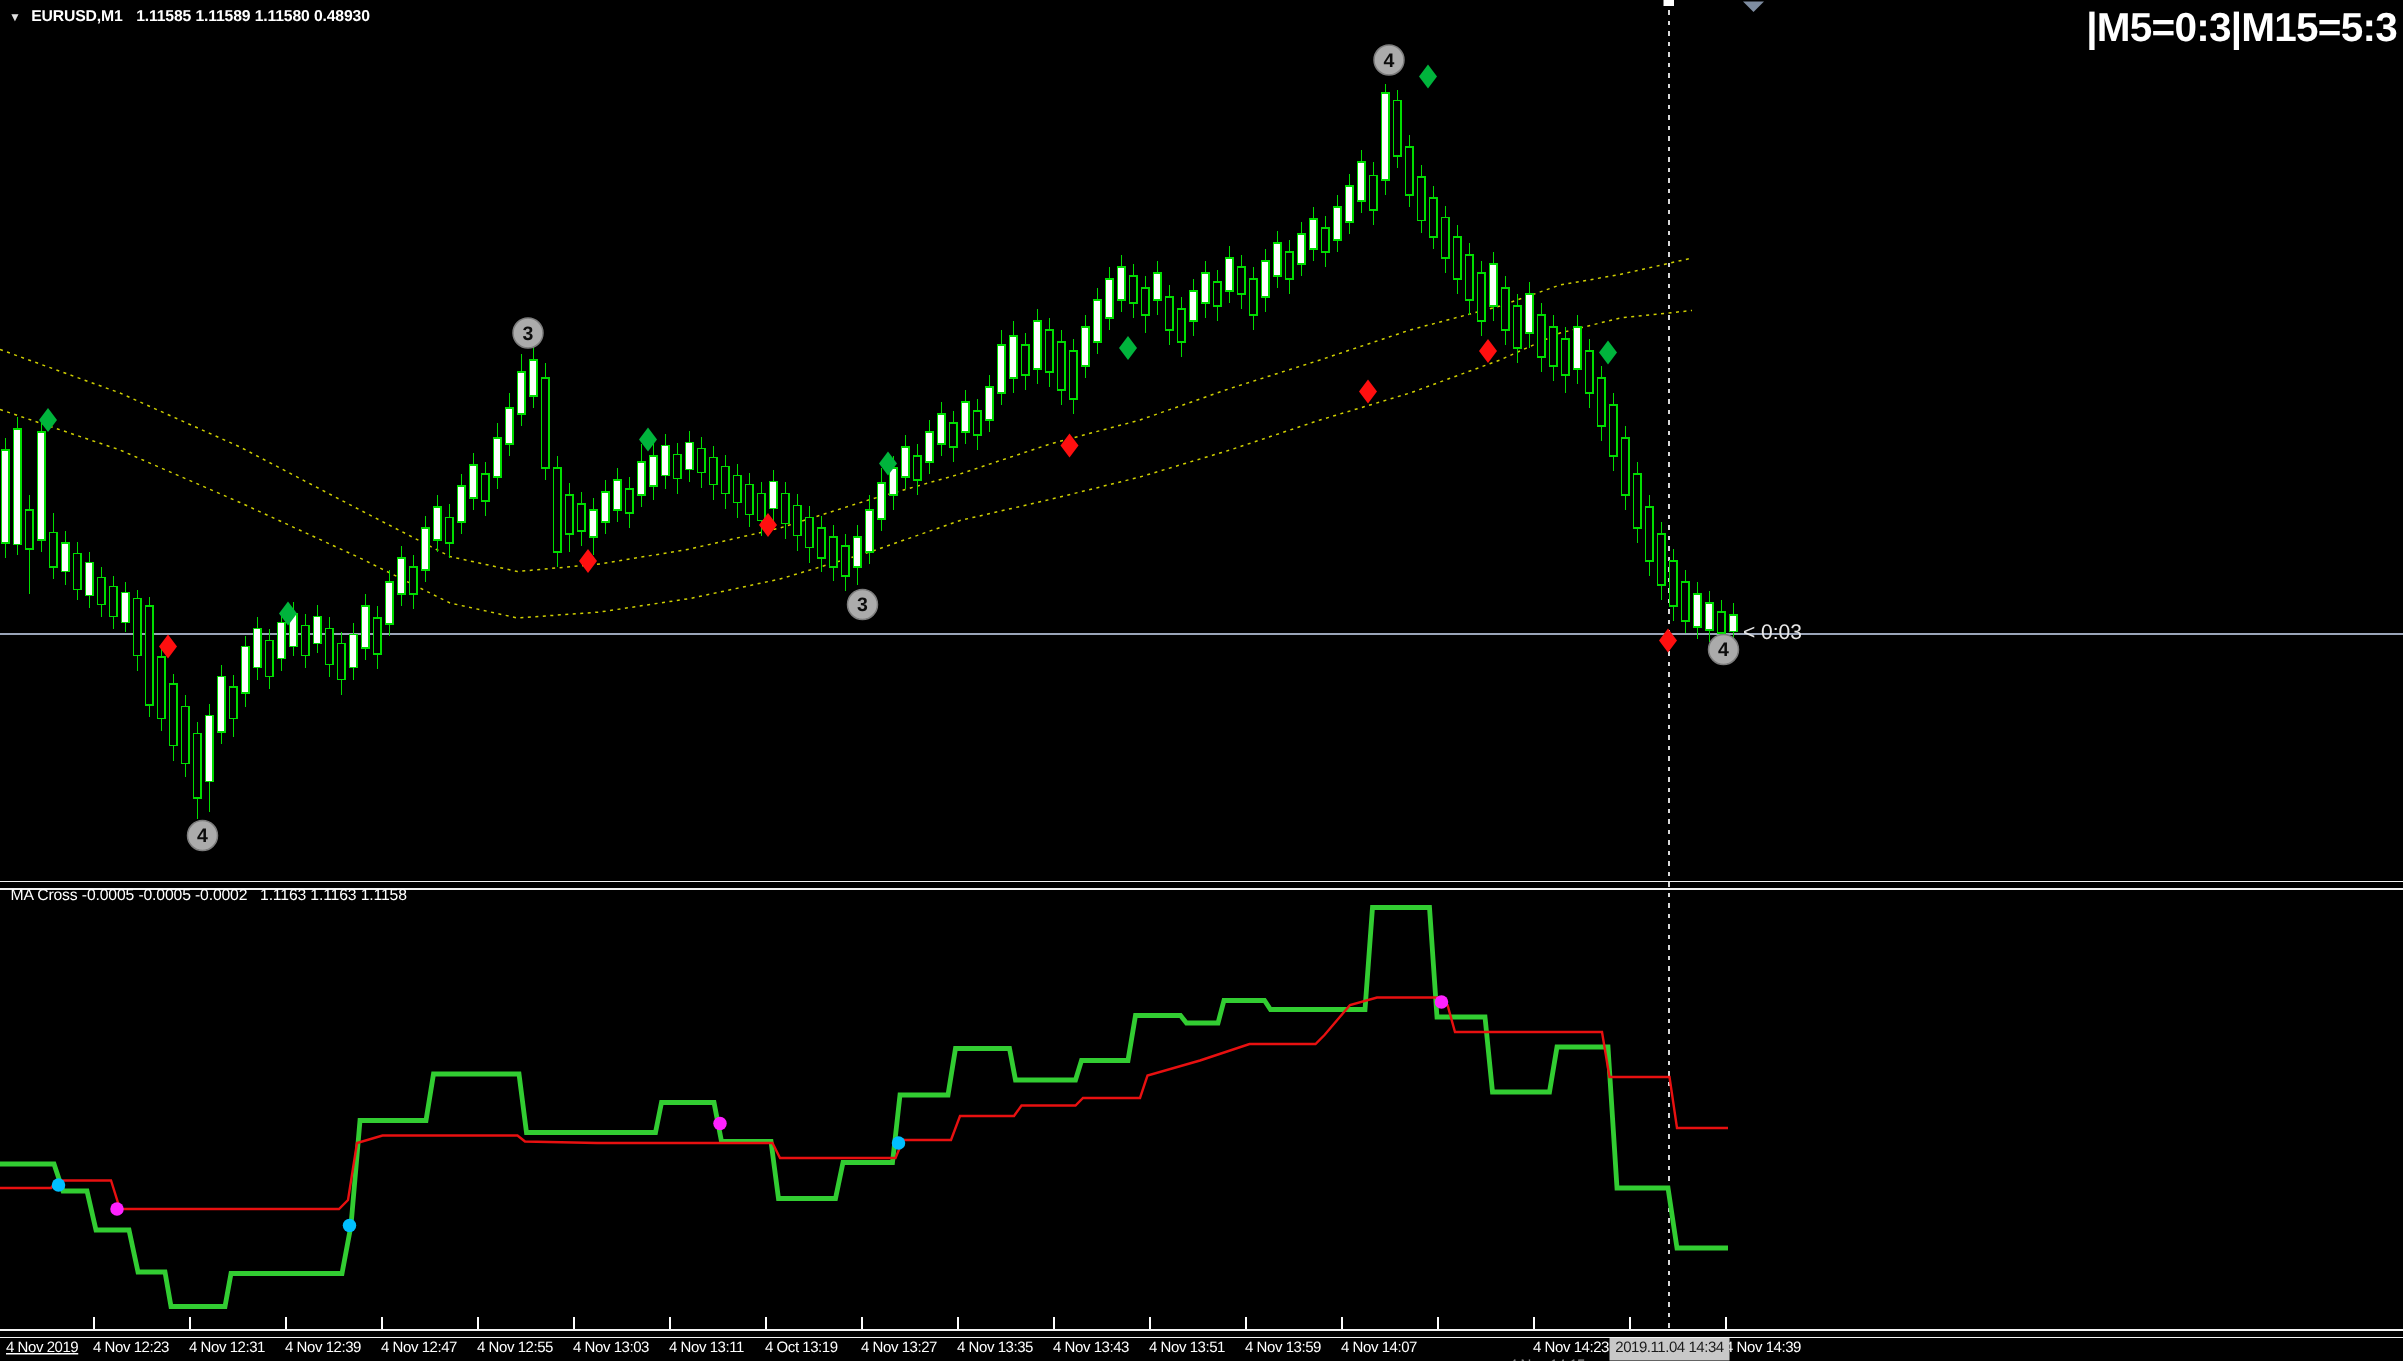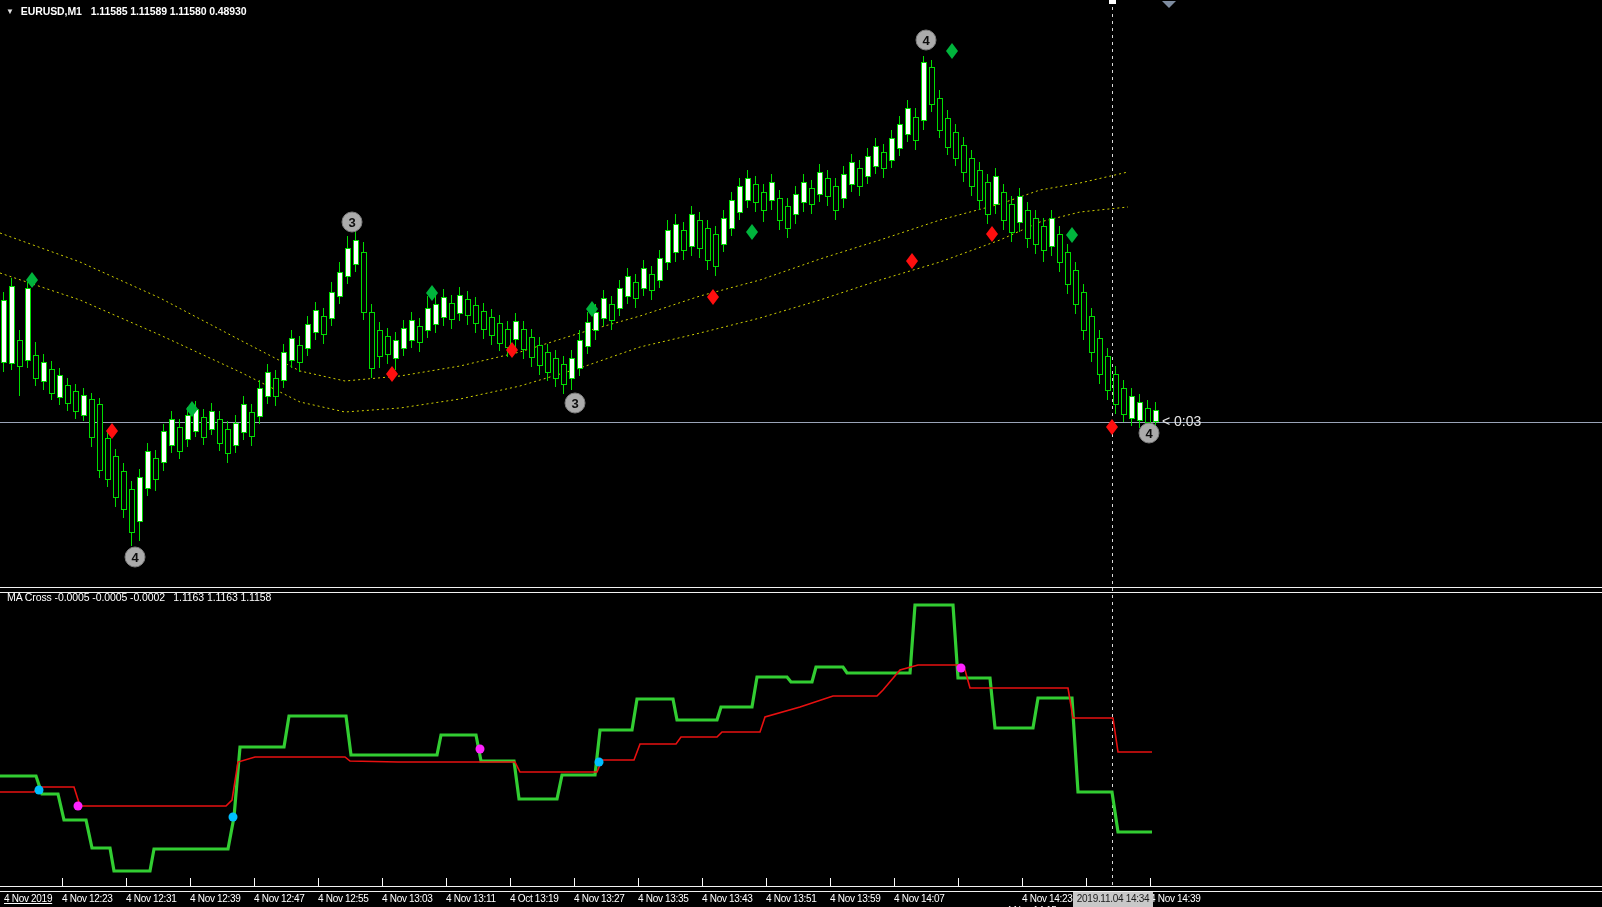--- a/index.html
+++ b/index.html
@@ -390,20 +390,21 @@
       </g>
       <path d="M1162 1L1176 1L1169 8Z" fill="#7E8CA0"></path>
     </svg>
 
   <div class="symbol-line">
     <span class="dd-arrow">▼</span>
     <span>EURUSD,M1</span>
     <span class="quotes">1.11585 1.11589 1.11580 0.48930</span>
   </div>
 
+  <div class="signal-counter">|M5=0:3|M15=5:3</div>
 
   <div class="countdown">&lt; 0:03</div>
 
   <div class="ind-label">MA Cross -0.0005 -0.0005 -0.0002   1.1163 1.1163 1.1158</div>
 
   <div id="time-axis">
     <div class="time-badge" style="left: 1073px; width: 80px; background: rgb(200, 200, 200); color: rgb(26, 26, 26);">2019.11.04 14:34</div>
   <span class="axis-label" style="left: 4px; color: rgb(255, 255, 255); text-decoration: underline;">4 Nov 2019</span>
       <span class="axis-label" style="left: 62px; color: rgb(255, 255, 255);">4 Nov 12:23</span>
       <span class="axis-label" style="left: 126px; color: rgb(255, 255, 255);">4 Nov 12:31</span>

